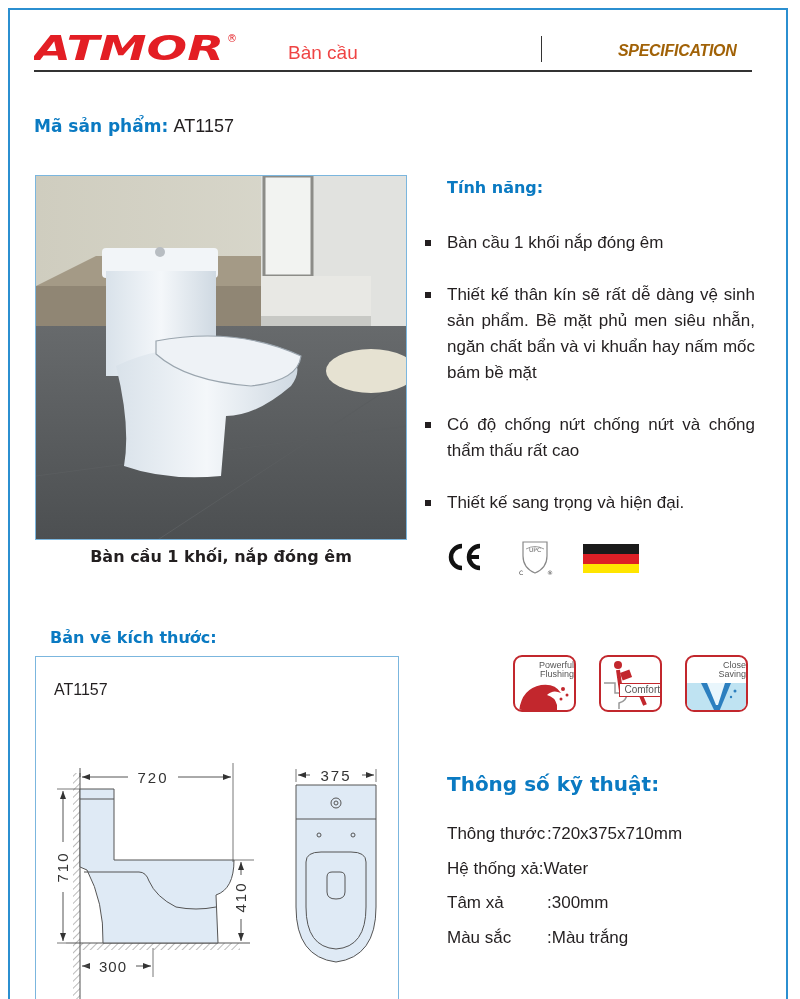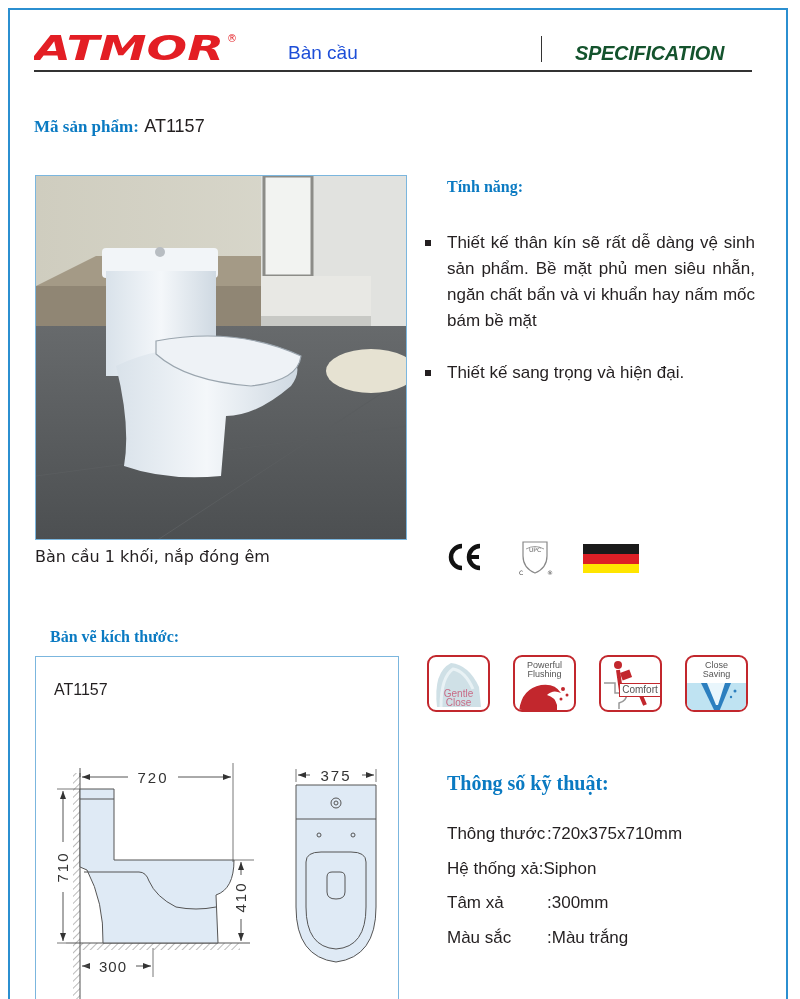--- a/index.html
+++ b/index.html
@@ -1,38 +1,38 @@
 <!DOCTYPE html>
 <html><head>
 <meta charset="utf-8">
 <style>
   html,body{margin:0;padding:0;background:#fff;}
   body{width:800px;height:999px;position:relative;overflow:hidden;font-family:"DejaVu Sans","Liberation Sans",sans-serif;color:#231f20;}
   .frame{position:absolute;left:8px;top:8px;width:780px;height:1000px;border:2px solid #2b8fd0;border-bottom:none;box-sizing:border-box;}
   .logo{position:absolute;left:34px;top:30px;width:206px;height:36px;}
-  .doc-cat{position:absolute;left:288px;top:42px;font-size:19px;font-family:"Liberation Sans",sans-serif;color:#1d4ed8;}
+  .doc-cat{position:absolute;left:288px;top:42px;font-size:19px;font-family:"Liberation Sans",sans-serif;color:#ef4444;}
   .vbar{position:absolute;left:541px;top:36px;width:1px;height:26px;background:#333;}
-  .spec{position:absolute;left:575px;top:42px;font-size:20px;font-weight:bold;font-style:italic;color:#14532d;font-family:"Liberation Sans",sans-serif;letter-spacing:-0.3px;}
+  .spec{position:absolute;left:618px;top:42px;font-size:16px;font-weight:bold;font-style:italic;color:#a16207;font-family:"Liberation Sans",sans-serif;letter-spacing:-0.3px;}
   .hline{position:absolute;left:34px;top:70px;width:718px;height:1.5px;background:#333;}
   .code-row{position:absolute;left:34px;top:116px;font-size:17px;}
-  .blue-label{color:#0a7ac2;font-weight:bold;font-family:Liberation Serif, serif;}
+  .blue-label{color:#0a7ac2;font-weight:bold;}
   .code-val{font-family:"Liberation Sans",sans-serif;font-size:18px;}
   .photo{position:absolute;left:35px;top:175px;width:372px;height:365px;border:1px solid #7bb6de;box-sizing:border-box;overflow:hidden;}
-  .caption{position:absolute;left:35px;top:547px;width:372px;text-align:left;font-weight:normal;font-size:16px;}
+  .caption{position:absolute;left:35px;top:547px;width:372px;text-align:center;font-weight:bold;font-size:16px;}
   .feat-title{position:absolute;left:447px;top:178px;font-size:16px;}
   .features{position:absolute;left:425px;top:230px;width:330px;margin:0;padding:0;list-style:none;font-family:"Liberation Sans",sans-serif;font-size:17px;line-height:26px;}
   .features li{position:relative;padding-left:22px;margin-bottom:26px;text-align:justify;}
   .features li .bul{position:absolute;left:0;top:10px;width:6px;height:6px;background:#231f20;}
   .certs{position:absolute;left:447px;top:540px;height:40px;width:200px;}
   .dim-title{position:absolute;left:34px;top:628px;font-size:16px;margin-left:16px;}
   .drawbox{position:absolute;left:35px;top:656px;width:364px;height:350px;border:1px solid #7bb6de;box-sizing:border-box;}
   .draw-code{position:absolute;left:18px;top:24px;font-family:"Liberation Sans",sans-serif;font-size:16px;}
   .badges{position:absolute;left:425px;top:655px;width:340px;height:60px;}
   .badge{position:absolute;top:0;width:63px;height:57px;border:2px solid #c2272d;border-radius:9px;box-sizing:border-box;background:#fff;overflow:hidden;font-family:"Liberation Sans",sans-serif;}
-  .badge-text{position:absolute;width:100%;text-align:center;font-size:9px;line-height:9px;color:#555;}
+  .badge-text{position:absolute;width:100%;text-align:right;font-size:9px;line-height:9px;color:#555;}
   .tech-title{position:absolute;left:447px;top:772px;font-size:20px;}
   .spec-table{position:absolute;left:447px;top:824px;font-family:"Liberation Sans",sans-serif;font-size:17px;}
   .spec-row{height:34.5px;white-space:nowrap;position:relative;}
   .spec-key{display:inline-block;width:100px;}
   .spec-sep{display:inline-block;}
 </style>
 </head>
 <body>
 
 <div class="frame"></div>
@@ -84,21 +84,23 @@
     <rect x="70" y="95" width="110" height="105" fill="url(#porc)"></rect>
     <path d="M80 190 Q140 160 250 175 Q270 190 255 210 Q220 240 190 240 L185 300 Q130 305 88 290 Q95 250 80 190 Z" fill="url(#porc)"></path>
     <path d="M120 165 Q200 150 265 180 Q262 205 215 210 Q150 205 120 178 Z" fill="#eef2f6" stroke="#9aa5ae" stroke-width="1.2"></path>
     <circle cx="124" cy="76" r="5" fill="#b8bdc2"></circle>
   </svg>
 </div>
 <div class="caption">Bàn cầu 1 khối, nắp đóng êm</div>
 
 <div class="feat-title blue-label">Tính năng:</div>
 <ul class="features">
+  <li><span class="bul"></span><span>Bàn cầu 1 khối nắp đóng êm</span></li>
   <li><span class="bul"></span><span>Thiết kế thân kín sẽ rất dễ dàng vệ sinh sản phẩm. Bề mặt phủ men siêu nhẵn, ngăn chất bẩn và vi khuẩn hay nấm mốc bám bề mặt</span></li>
+  <li><span class="bul"></span><span>Có độ chống nứt chống nứt và chống thẩm thấu rất cao</span></li>
   <li><span class="bul"></span><span>Thiết kế sang trọng và hiện đại.</span></li>
 </ul>
 
 <div class="certs">
   <svg style="position:absolute;left:0;top:2px" width="36" height="30" viewBox="0 0 36 30">
     <path d="M15 4 A11 11 0 1 0 15 26" fill="none" stroke="#111" stroke-width="4.5"></path>
     <path d="M33 4 A11 11 0 1 0 33 26" fill="none" stroke="#111" stroke-width="4.5"></path>
     <line x1="22" y1="15" x2="32" y2="15" stroke="#111" stroke-width="4"></line>
   </svg>
   <svg style="position:absolute;left:70px;top:0" width="36" height="36" viewBox="0 0 36 36">
@@ -176,27 +178,20 @@
     <circle cx="300" cy="146" r="5" fill="none" stroke="#555"></circle>
     <circle cx="300" cy="146" r="2" fill="none" stroke="#555"></circle>
     <circle cx="283" cy="178" r="2" fill="none" stroke="#555"></circle>
     <circle cx="317" cy="178" r="2" fill="none" stroke="#555"></circle>
     <path d="M270 205 Q270 195 285 195 L315 195 Q330 195 330 205 L330 250 Q330 290 300 292 Q270 290 270 250 Z" fill="none" stroke="#555"></path>
     <path d="M291 220 Q291 215 296 215 L304 215 Q309 215 309 220 L309 235 Q309 242 300 242 Q291 242 291 235 Z" fill="none" stroke="#555"></path>
   </svg>
 </div>
 
 <div class="badges">
-  <div class="badge" style="left:2px">
-    <svg width="59" height="53" viewBox="0 0 59 53">
-      <path d="M8 50 Q4 15 22 6 Q40 8 50 30 L52 50 Z" fill="#cfe0e6"></path>
-      <path d="M12 50 Q12 20 24 12 Q36 14 44 32" fill="none" stroke="#e9f2f5" stroke-width="3"></path>
-    </svg>
-    <div class="badge-text" style="top:32px;color:#c86b86;font-size:10px"><span>Gentle</span><br><span>Close</span></div>
-  </div>
   <div class="badge" style="left:88px">
     <div class="badge-text" style="top:4px"><span>Powerful</span><br><span>Flushing</span></div>
     <svg style="position:absolute;left:0;top:22px" width="59" height="33" viewBox="0 0 59 33">
       <path d="M4 33 Q6 10 26 6 Q40 4 46 14 Q38 10 32 16 Q40 18 42 26 L42 33 Z" fill="#c2272d"></path>
       <circle cx="48" cy="10" r="2" fill="#c2272d"></circle>
         <circle cx="52" cy="16" r="1.5" fill="#c2272d"></circle>
         <circle cx="46" cy="20" r="1.5" fill="#c2272d"></circle>
     </svg>
   </div>
   <div class="badge" style="left:174px">
@@ -219,21 +214,21 @@
     </svg>
   </div>
 </div>
 
 <div class="tech-title blue-label">Thông số kỹ thuật:</div>
 <div class="spec-table">
   <div class="spec-row">
     <span class="spec-key">Thông thước</span><span class="spec-sep">: </span><span>720x375x710mm</span>
   </div>
   <div class="spec-row">
-    <span>Hệ thống xả</span><span class="spec-sep">: </span><span>Siphon</span>
+    <span>Hệ thống xả</span><span class="spec-sep">: </span><span>Water</span>
   </div>
   <div class="spec-row">
     <span class="spec-key">Tâm xả</span><span class="spec-sep">: </span><span>300mm</span>
   </div>
   <div class="spec-row">
     <span class="spec-key">Màu sắc</span><span class="spec-sep">: </span><span>Màu trắng</span>
   </div>
 </div>
 
 </body></html>

